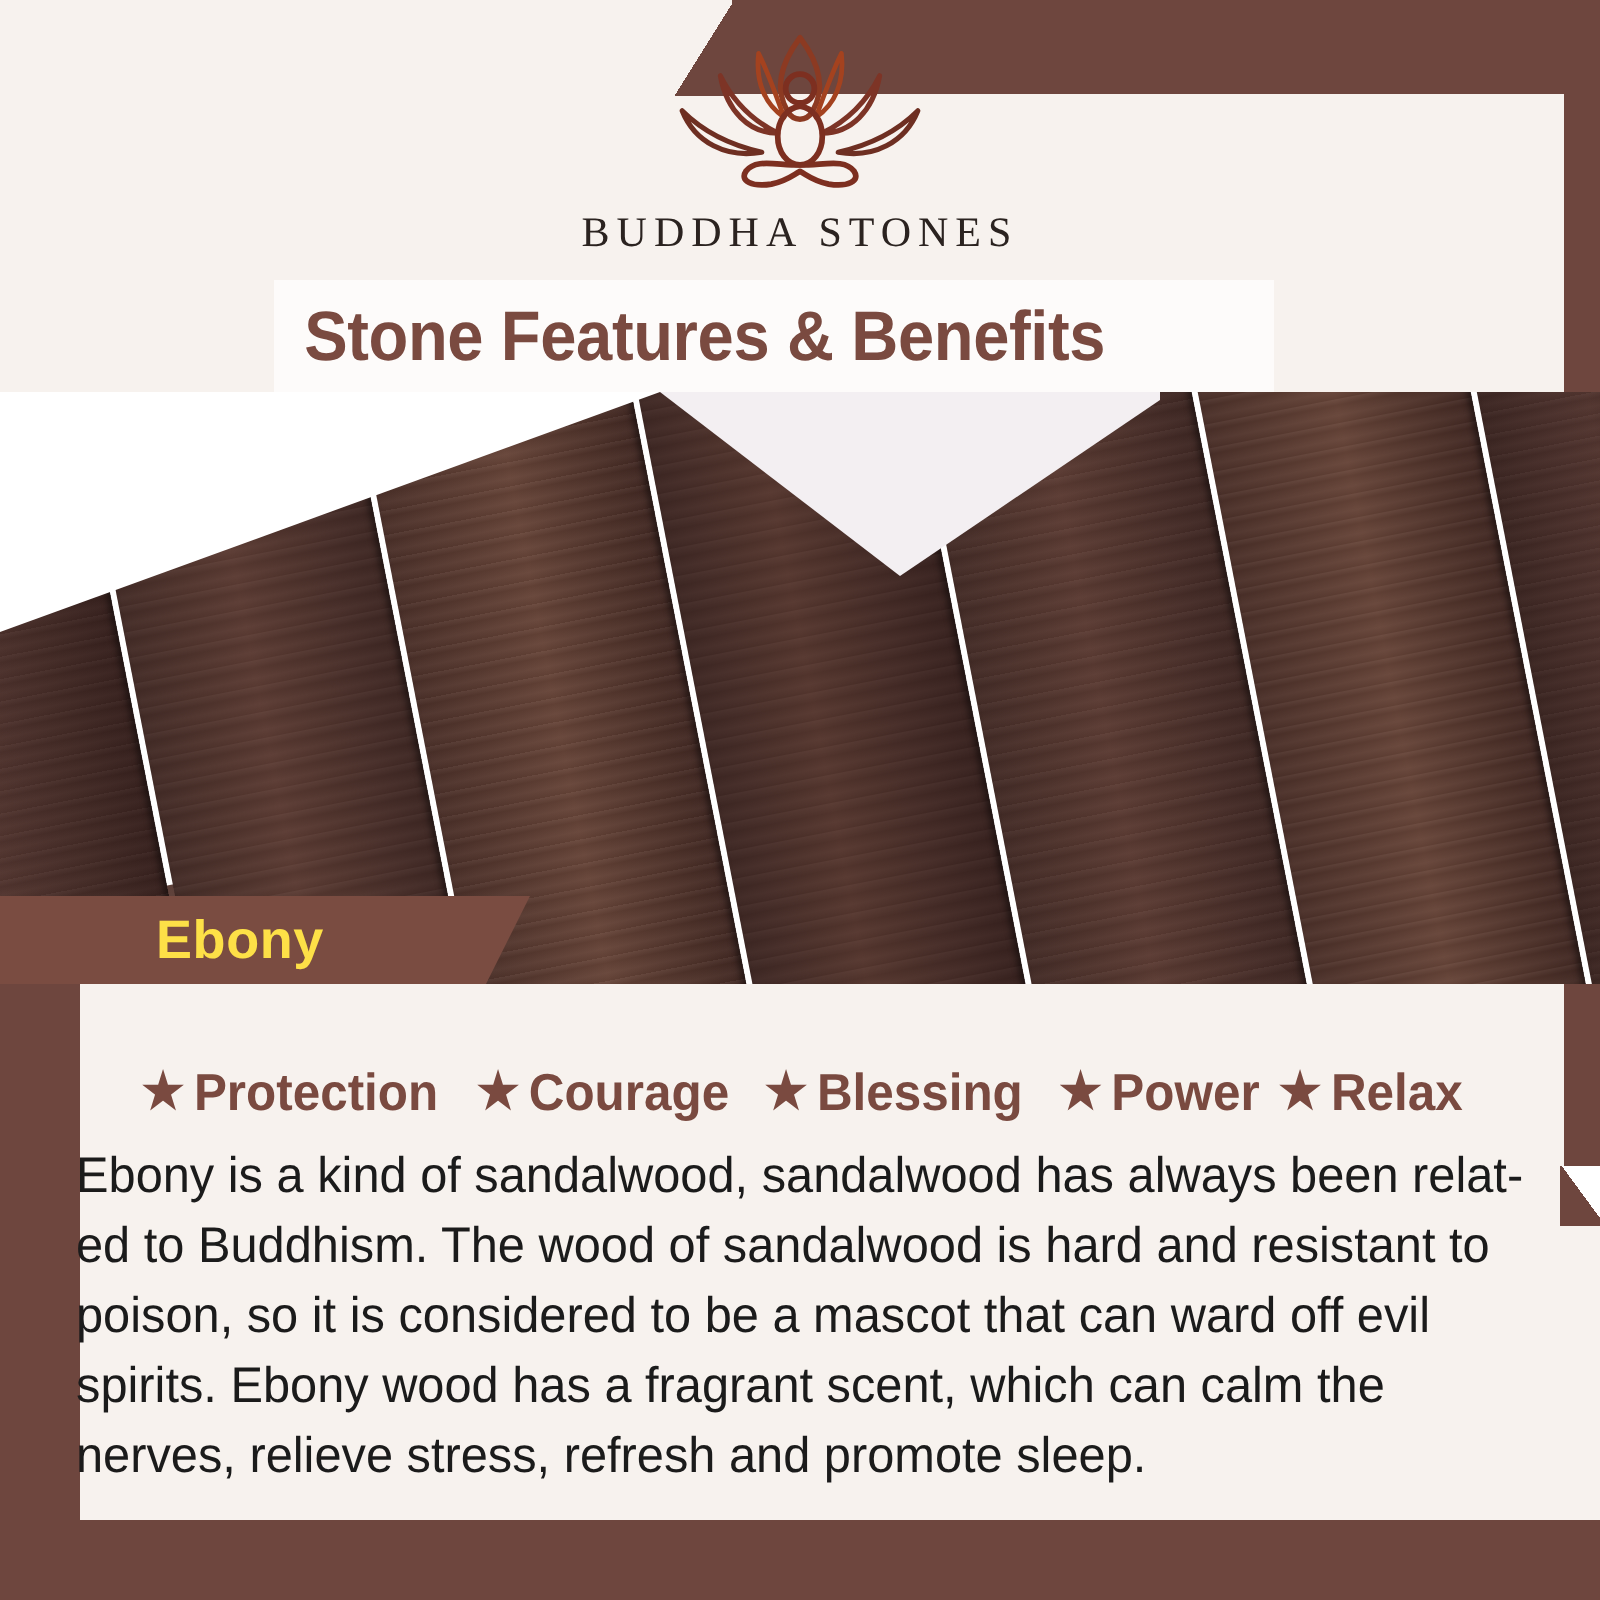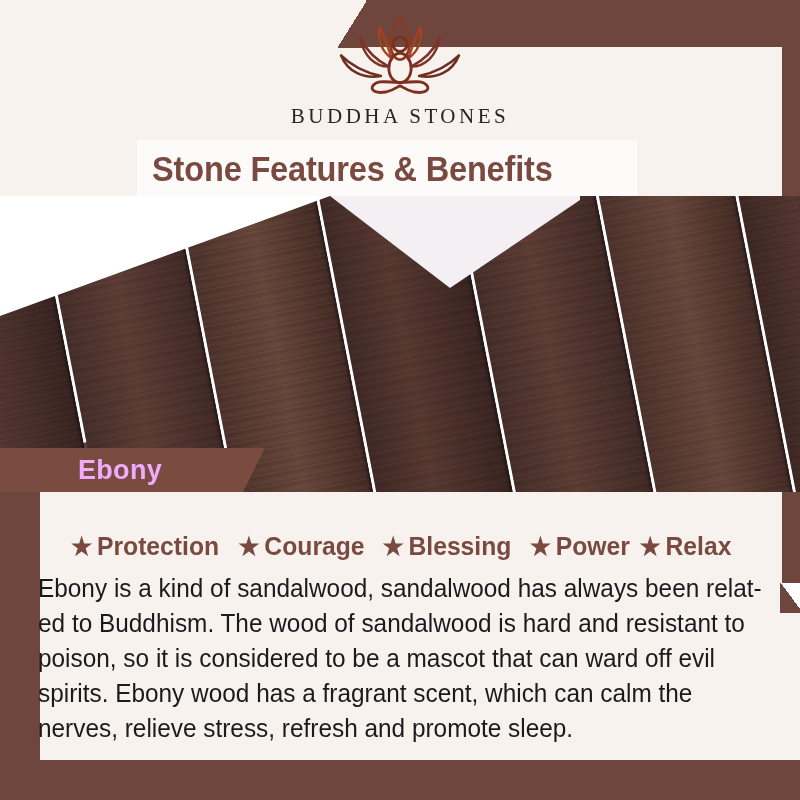--- a/index.html
+++ b/index.html
@@ -118,21 +118,21 @@
   }
 
   
   .ebony-banner{
     position:absolute;top:448px;left:0;width:265px;height:44px;
     background:#7a4c41;
     clip-path:polygon(0 0,265px 0,243px 44px,0 44px);
     display:flex;align-items:center;
   }
   .ebony-label{
-    margin-left:78px;color:#f0abfc;font-size:27px;font-weight:700;
+    margin-left:78px;color:#fde047;font-size:27px;font-weight:700;
     letter-spacing:0.3px;
   }
 
   
   .benefits{
     position:absolute;top:525px;left:0;width:800px;height:42px;
     display:flex;align-items:center;justify-content:center;
     color:#7a4a40;
   }
   .benefit{

